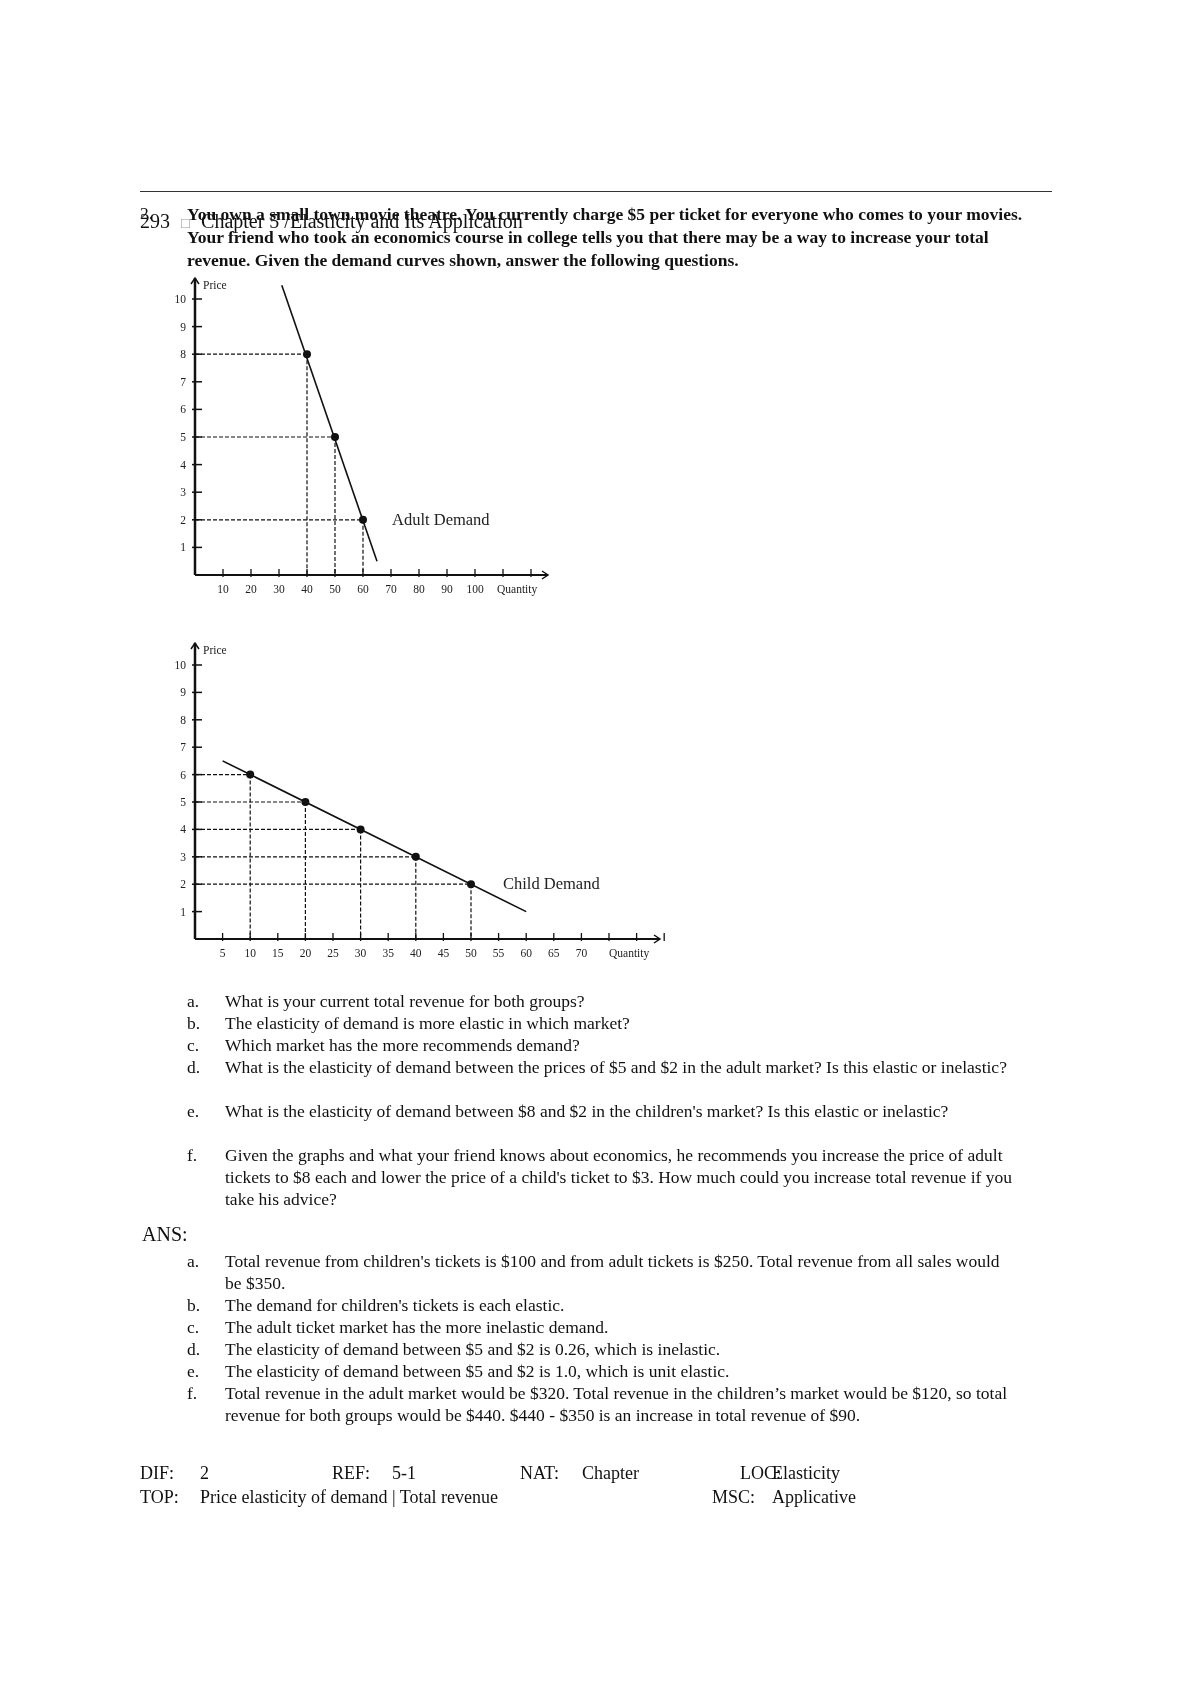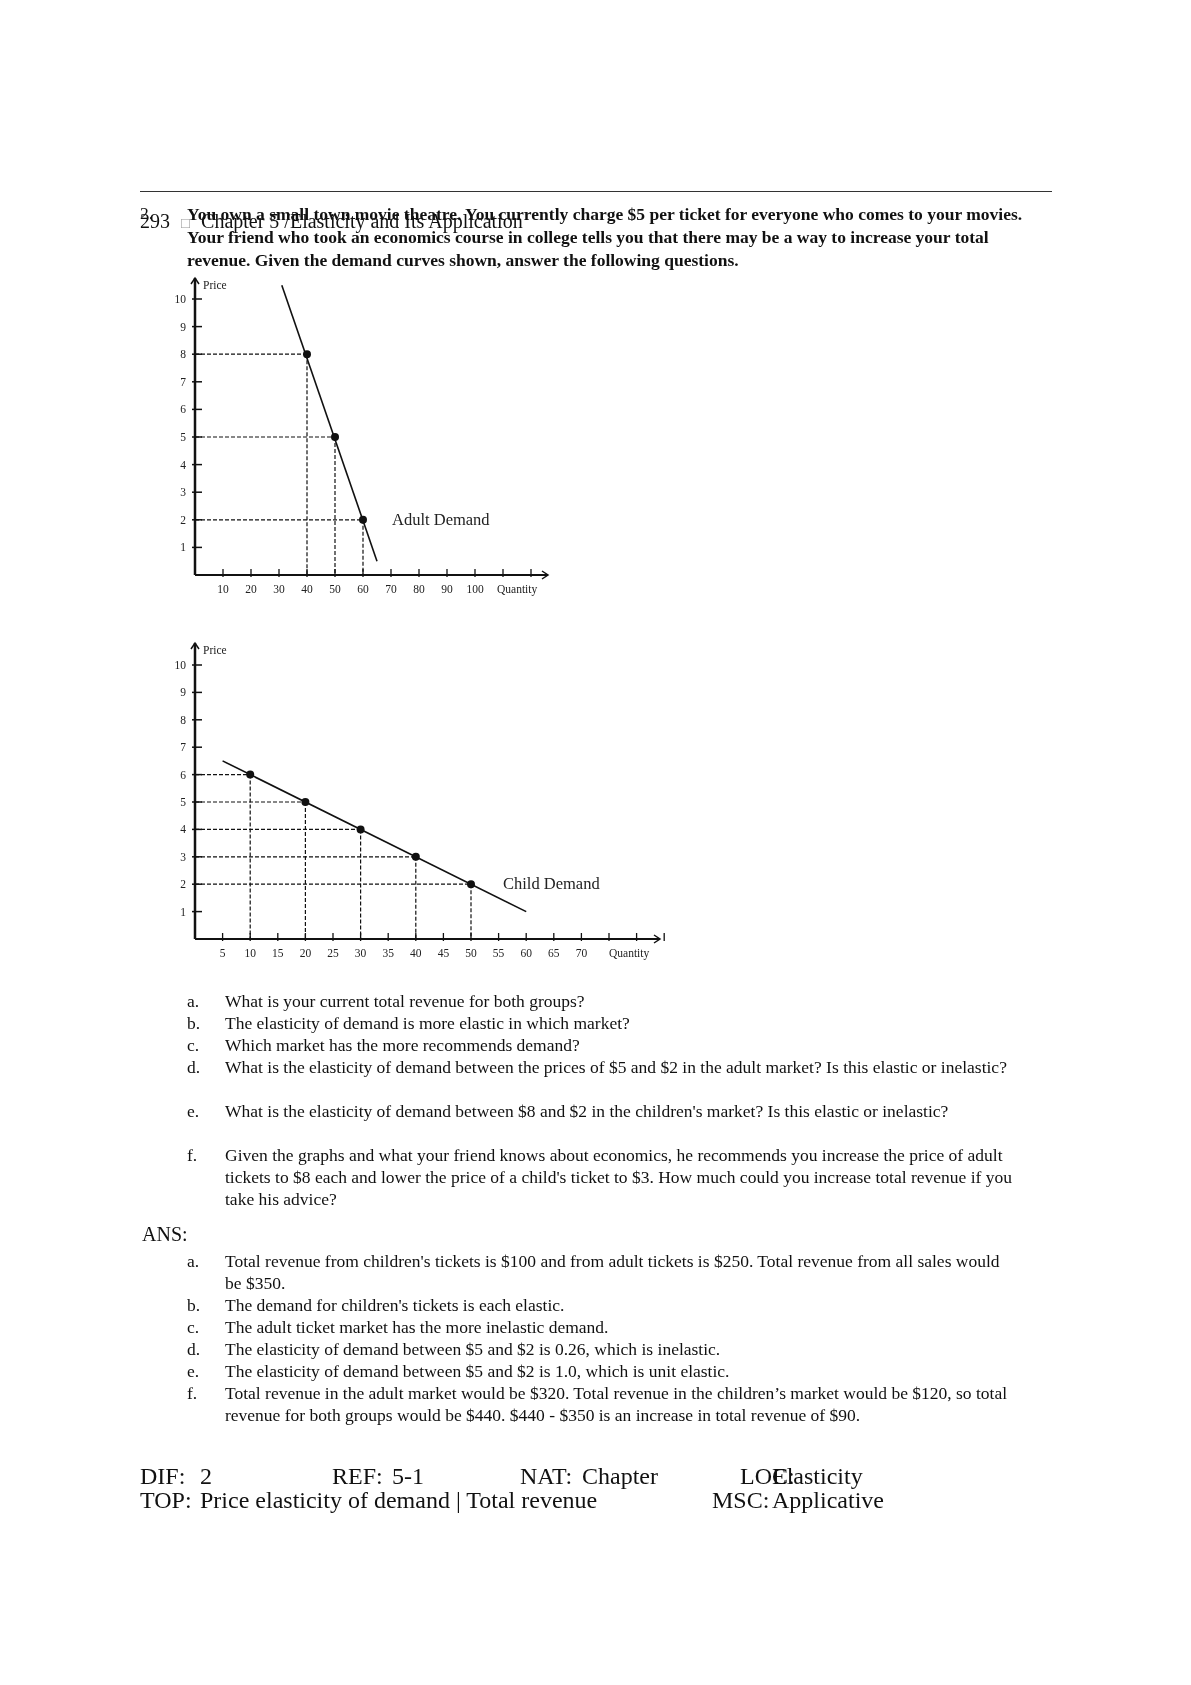--- a/index.html
+++ b/index.html
@@ -9,21 +9,21 @@
   .header-rule { left: 140px; top: 191px; width: 912px; height: 0; border-top: 1.5px solid #333; }
   .qnum { left: 140px; top: 203px; font-size: 17.5px; }
   .qtext { left: 187px; top: 203px; width: 860px; font-size: 17.5px; line-height: 23px; font-weight: bold; }
   svg.chart { position: absolute; left: 0; top: 0; overflow: visible; }
   .chart text { font-family: "Liberation Serif", "DejaVu Serif", serif; fill: #222; }
   .list { font-size: 17.5px; line-height: 22px; }
   .item { position: absolute; left: 0; width: 800px; }
   .item .lbl { position: absolute; left: 0; }
   .item .txt { position: absolute; left: 38px; width: 790px; }
   .ans-label { left: 142px; top: 1223px; font-size: 20px; }
-  .meta { font-size: 24px; white-space: nowrap; text-align: center; }
+  .meta { font-size: 18px; white-space: nowrap; text-align: center; }
 </style>
 </head>
 <body>
 
 <div class="abs header">
   <span>293</span>
   <span style="color:#999;font-size:15px;margin:0 6px;">□</span>
   <span>Chapter 5 /Elasticity and Its Application</span>
 </div>
 <div class="abs header-rule"></div>

